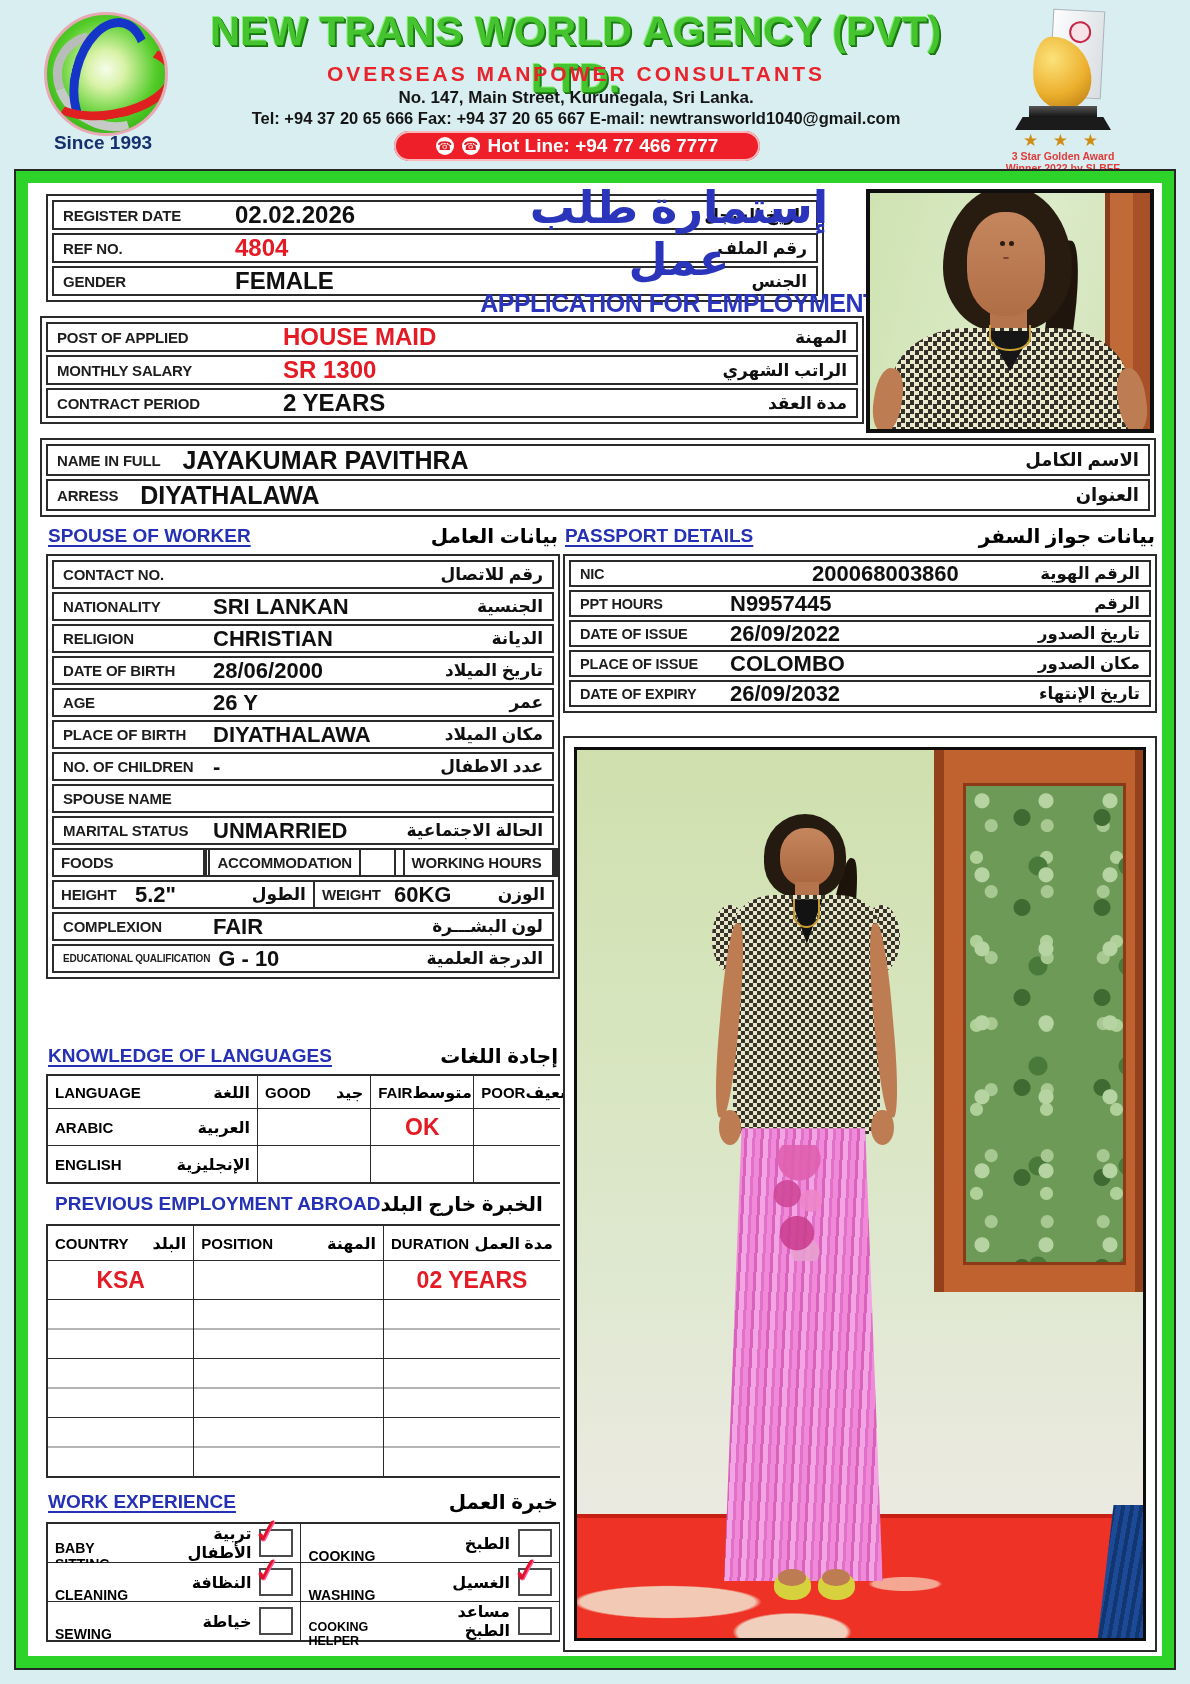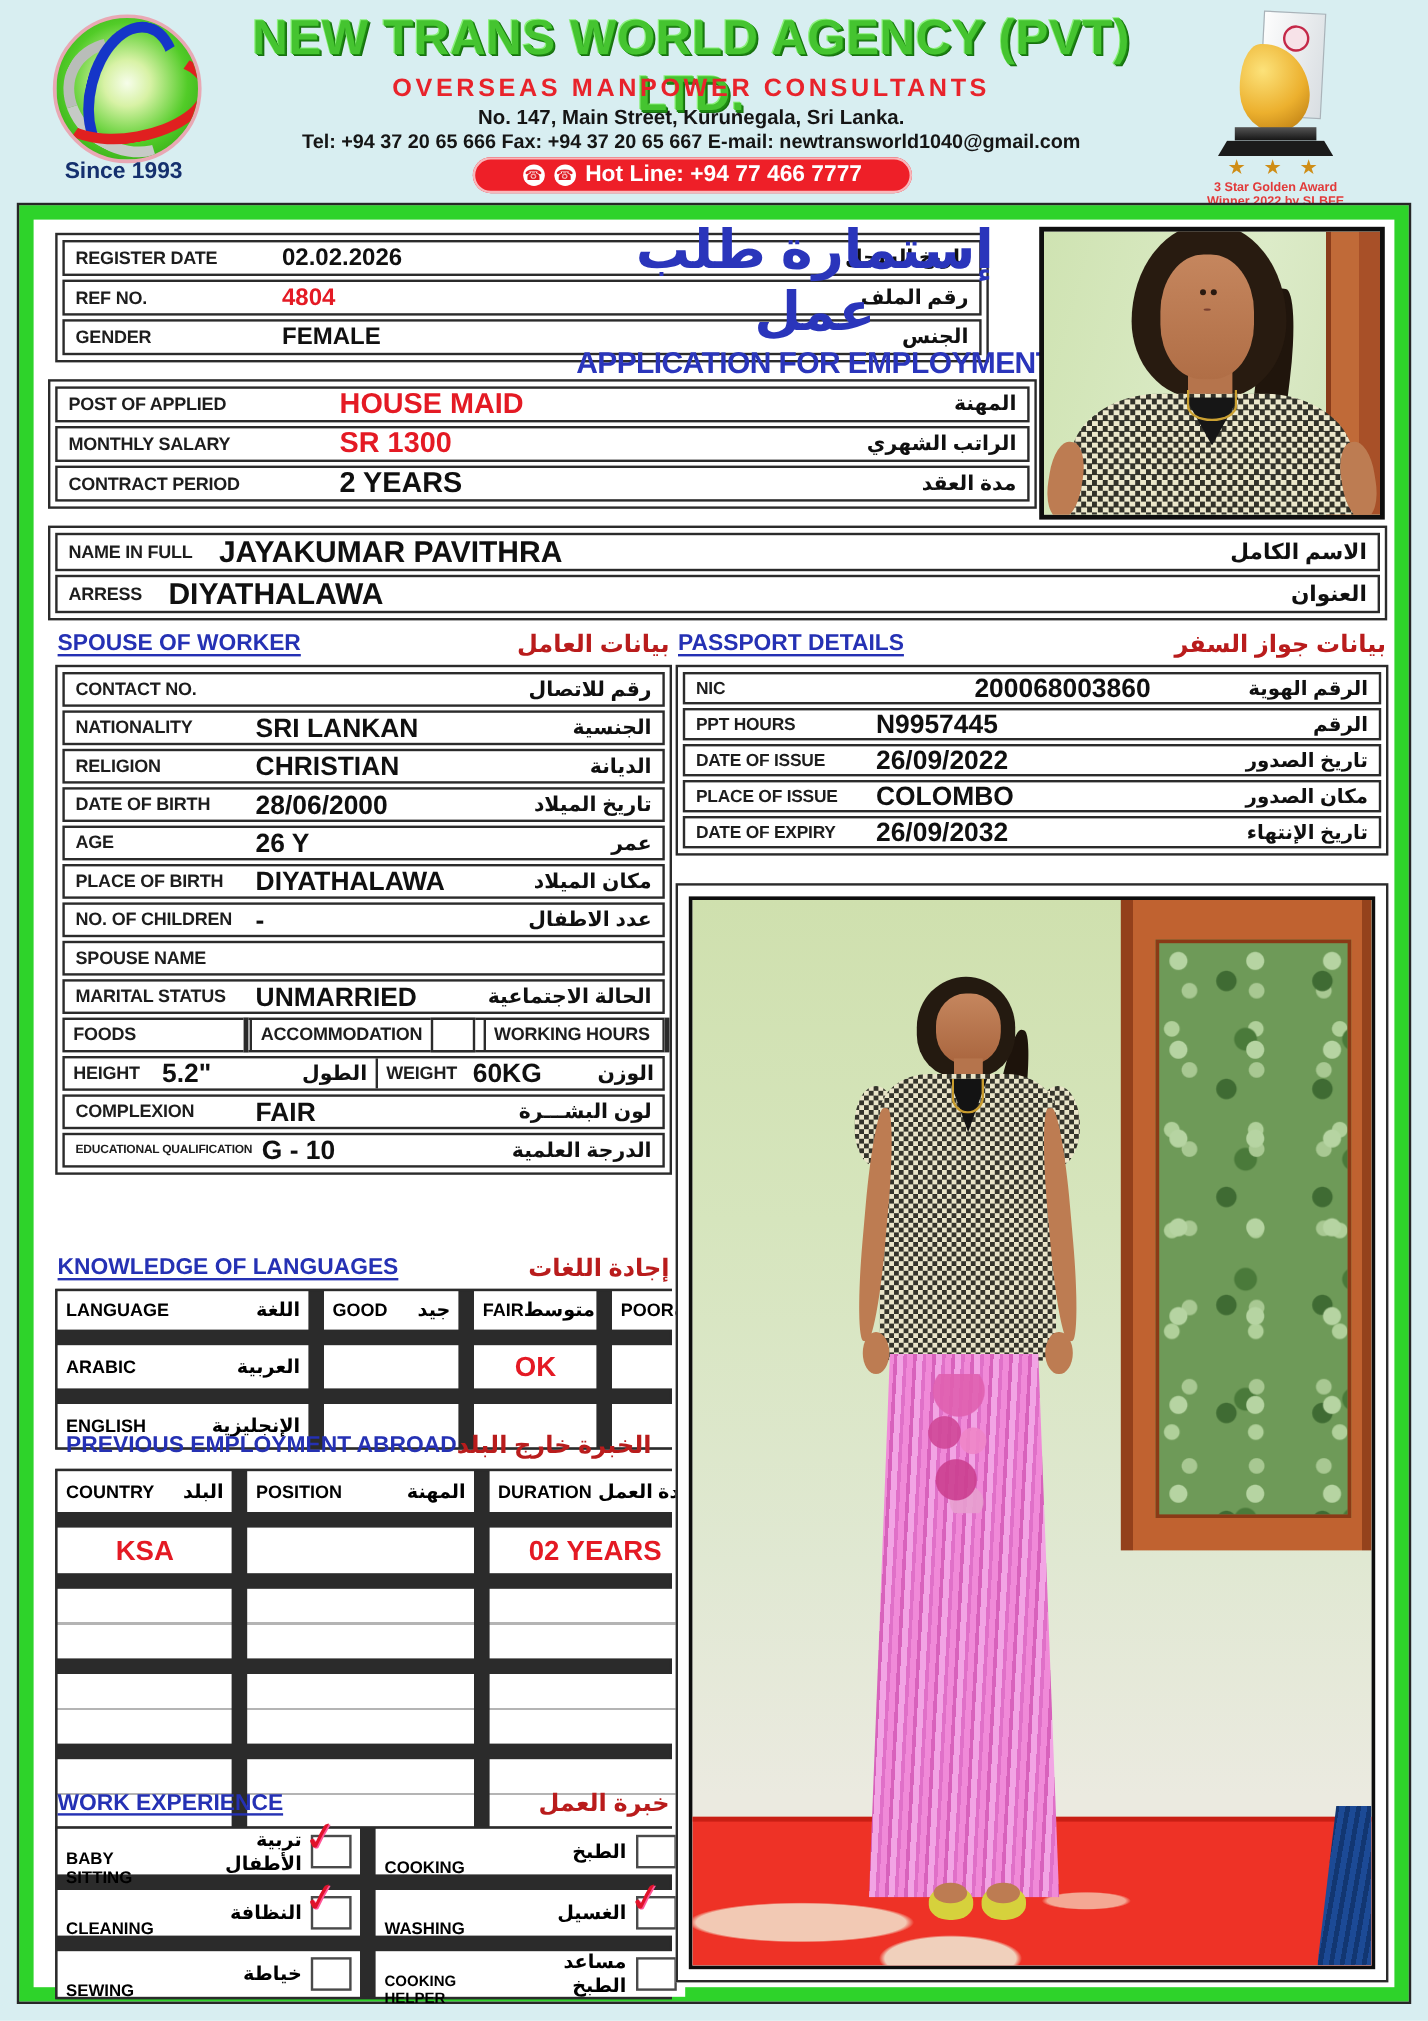--- a/index.html
+++ b/index.html
@@ -40,36 +40,36 @@
   .frame{left:16px;top:171px;width:1158px;height:1497px;background:#fff;border:12px solid #2ed32a;
          outline:2.5px solid #262626;box-sizing:border-box;}
   
   .tbl{background:#fff;border:2.5px solid #2b2b2b;padding:4px;box-sizing:border-box;}
   .frow{display:flex;align-items:center;border:2px solid #2b2b2b;background:#fff;padding:0 9px;margin-bottom:3px;box-sizing:border-box;}
   .frow:last-child{margin-bottom:0;}
   .lb{font-size:15px;font-weight:800;color:#1d1d1d;letter-spacing:-.2px;white-space:nowrap;}
   .val{font-size:23px;font-weight:800;color:#101010;padding-left:14px;white-space:nowrap;}
   .ar{margin-left:auto;direction:rtl;font-weight:800;font-size:17px;color:#101010;white-space:nowrap;}
   .red{color:#e41a24;}
-  .reg .frow{height:30px;} .reg .lb{min-width:158px;} .reg .val{font-size:20px;}
+  .reg .frow{height:30px;} .reg .lb{min-width:158px;} .reg .val{font-size:24px;}
   .pos .frow{height:30px;} .pos .lb{min-width:212px;} .pos .val{font-size:24px;}
   .idt .frow{height:32px;} .idt .lb{margin-right:14px;font-size:15px;} .idt .val{font-size:25px;padding-left:8px;} .idt .ar{font-size:18px;}
   .wk .frow{height:29px;} .wk .lb{min-width:142px;} .wk .val{font-size:22px;padding-left:8px;}
   .ps .frow{height:27px;} .ps .lb{min-width:142px;font-size:14.5px;} .ps .val{font-size:22px;padding-left:8px;} .ps .ar{font-size:16.5px;}
   .cellrow{display:flex;align-items:stretch;padding:0;height:33px;}
   .cell{display:flex;align-items:center;padding:0 7px;box-sizing:border-box;}
   .cell+.cell{border-left:2px solid #2b2b2b;}
   .cbox{width:38px;height:25px;border:2px solid #2b2b2b;background:#fff;margin-left:auto;}
   
   .sh{display:flex;justify-content:space-between;align-items:center;}
   .sh .en{color:#2531b4;font-weight:800;font-size:19px;text-decoration:underline;text-decoration-thickness:2px;text-underline-offset:3px;}
   .sh .en.nound{text-decoration:none;}
-  .sh .arh{color:#b91c1c;font-weight:800;font-size:20px;direction:rtl;}
-  
-  .grid{display:grid;gap:13px;background:#2b2b2b;border:2.5px solid #2b2b2b;box-sizing:border-box;}
+  .sh .arh{color:#000000;font-weight:800;font-size:20px;direction:rtl;}
+  
+  .grid{display:grid;gap:1px;background:#2b2b2b;border:2.5px solid #2b2b2b;box-sizing:border-box;}
   .gc{background:#fff;display:flex;align-items:center;padding:0 7px;box-sizing:border-box;}
   .gc .en{font-size:15px;font-weight:800;}
   .gc .ara{margin-left:auto;direction:rtl;font-size:16px;font-weight:800;}
   .gc.center{justify-content:center;padding:0;}
   .gc .big{font-size:23px;font-weight:800;}
   .gc.mid{background:linear-gradient(180deg,#fff 0 calc(50% - 1px),#b4b4b4 calc(50% - 1px) calc(50% + 1px),#fff calc(50% + 1px));}
   .lang{grid-template-columns:41% 22% 20% 17%;grid-template-rows:32px 36px 36px;}
   .prev{grid-template-columns:28.5% 37% 34.5%;grid-template-rows:34px 38px 58px 58px 58px;}
   .wex{grid-template-columns:49.5% 50.5%;grid-template-rows:38px 38px 38px;}
   .wex .gc .en{font-size:14px;margin-top:25px;}

